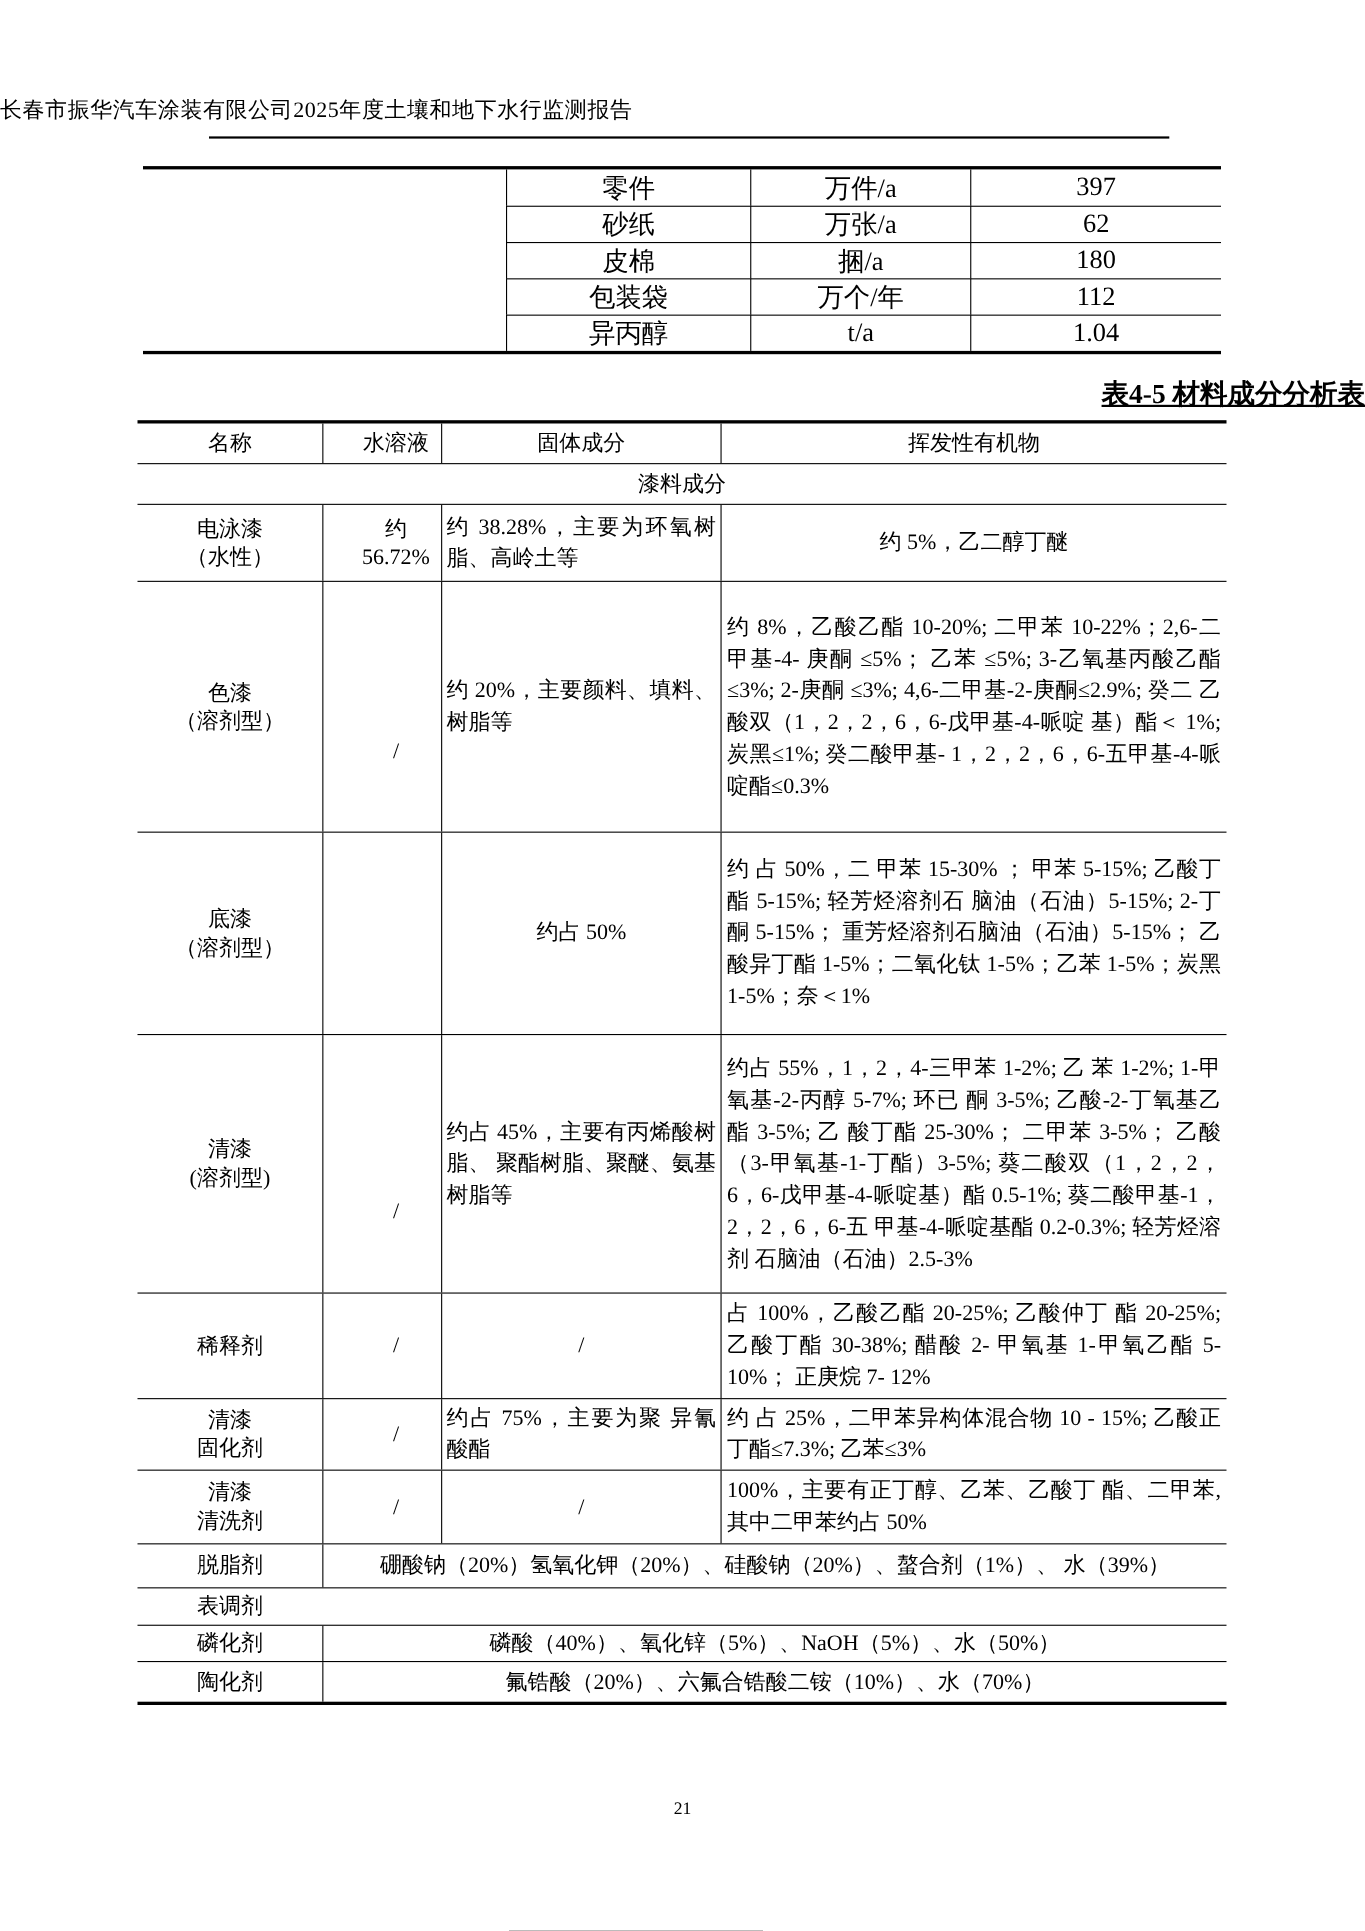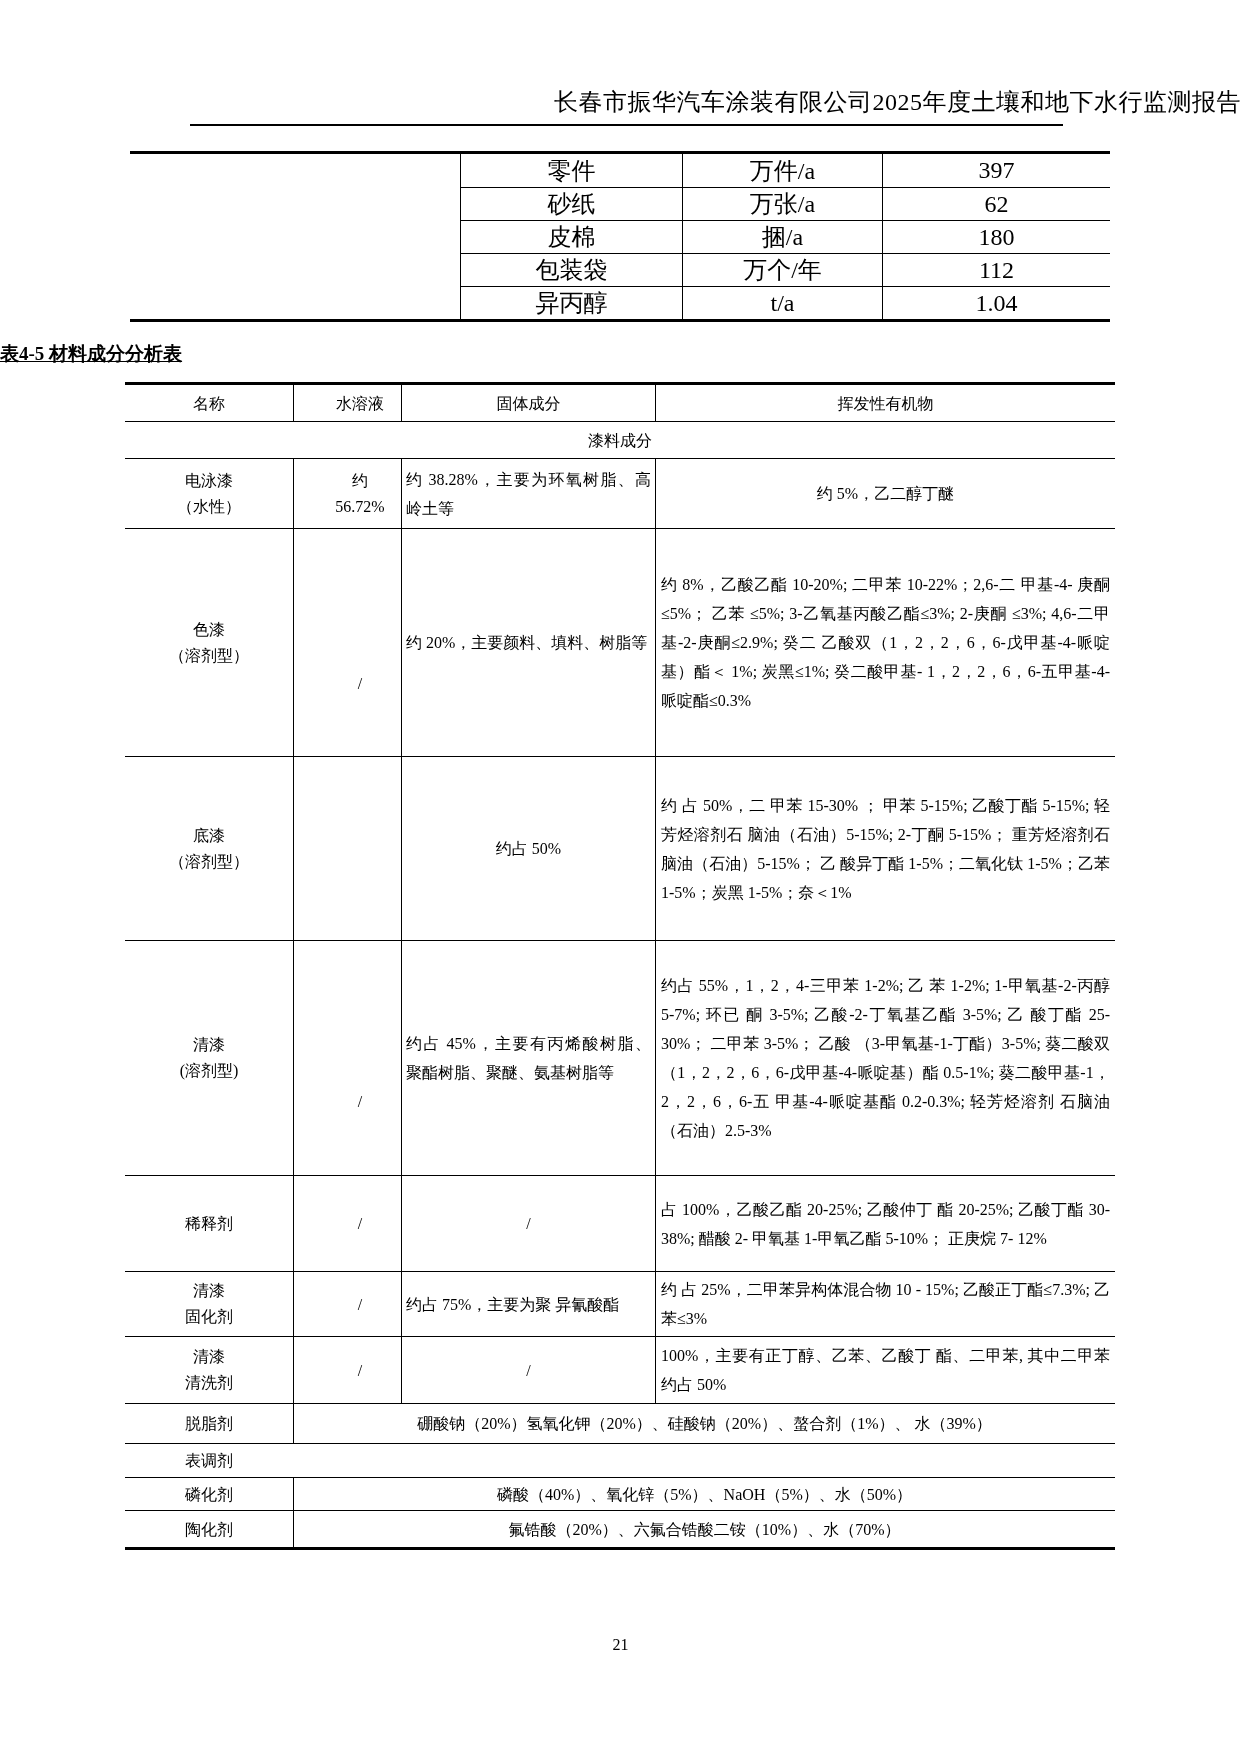--- a/index.html
+++ b/index.html
@@ -10,21 +10,21 @@
     background:#ffffff;
     font-family:"Liberation Serif","DejaVu Serif",serif;
     color:#000;
     overflow:hidden;
   }
   *{box-sizing:border-box;}
 
   
   .doc-header{
     position:absolute;left:0;top:86px;width:100%;
-    text-align:right;font-size:24px;letter-spacing:.5px;
+    text-align:left;font-size:20px;letter-spacing:.5px;
   }
   .header-rule{
     position:absolute;left:190px;top:124px;width:873px;
     border-top:2px solid #000;height:0;
   }
 
   
   .mat-table{
     position:absolute;left:130px;top:151px;width:980px;
     border-top:3px solid #000;border-bottom:3px solid #000;
@@ -36,29 +36,29 @@
   .mat-c1{width:222px;border-left:1px solid #000;}
   .mat-c2{width:200px;border-left:1px solid #000;}
   .mat-c3{width:228px;border-left:1px solid #000;text-align:right;}
   .mat-row + .mat-row .mat-c1,
   .mat-row + .mat-row .mat-c2,
   .mat-row + .mat-row .mat-c3{border-top:1px solid #000;}
 
   
   .tbl-title{
     position:absolute;left:0;top:341px;width:100%;
-    text-align:left;font-size:19px;font-weight:bold;
+    text-align:right;font-size:25px;font-weight:bold;
   }
   .tbl-title span{text-decoration:underline;}
 
   
   .comp-table{
     position:absolute;left:125px;top:382px;width:990px;
     border-top:3px solid #000;border-bottom:3px solid #000;
-    font-size:16px;line-height:29px;
+    font-size:20px;line-height:29px;
   }
   .crow{display:flex;}
   .crow + .crow{border-top:1px solid #000;}
   .cc{display:flex;align-items:center;justify-content:center;text-align:center;}
   .w1{width:168px;}
   .w2{width:108px;border-left:1px solid #000;padding-left:25px;}
   .w3{width:254px;border-left:1px solid #000;}
   .w4{width:460px;border-left:1px solid #000;}
   .wrest{width:822px;border-left:1px solid #000;}
   .sec{width:990px;display:flex;align-items:center;justify-content:center;}

